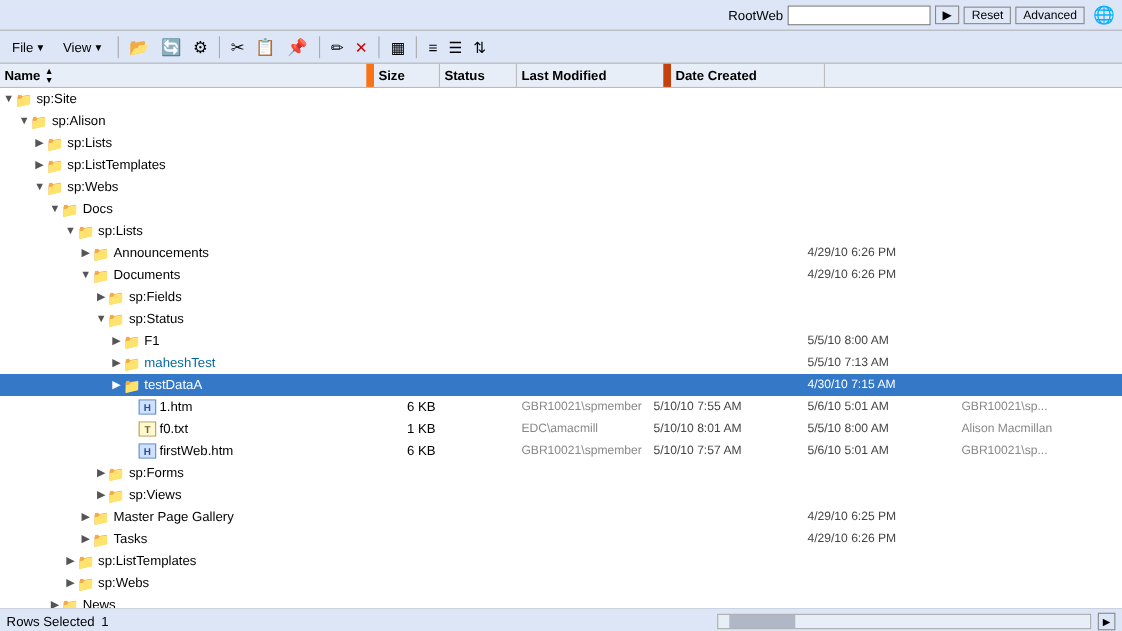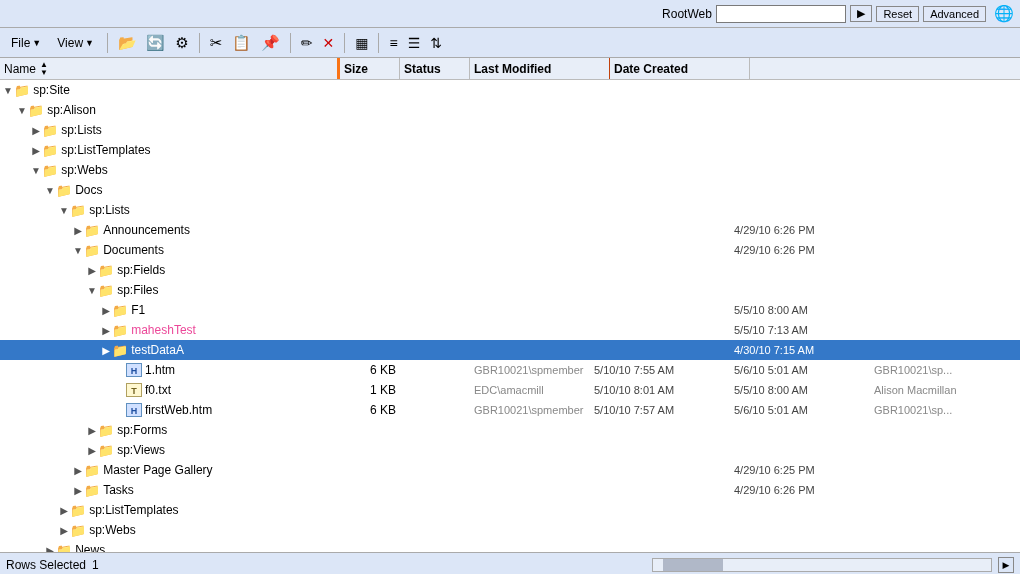--- a/index.html
+++ b/index.html
@@ -103,30 +103,30 @@
   <button style="background:none; border:1px solid transparent; cursor:pointer; padding:2px 3px; font-size:14px;" title="Grid">▦</button>
 
   <div style="width:1px; height:20px; background:#aaa; margin:0 4px;"></div>
 
   <button style="background:none; border:1px solid transparent; cursor:pointer; padding:2px 3px; font-size:14px;" title="Align Left">≡</button>
   <button style="background:none; border:1px solid transparent; cursor:pointer; padding:2px 3px; font-size:14px;" title="Align Center">☰</button>
   <button style="background:none; border:1px solid transparent; cursor:pointer; padding:2px 3px; font-size:14px;" title="Sort">⇅</button>
 </div>
 
 <div id="col-header" style="display:flex; align-items:center; background:#e8eef8; border-bottom:1px solid #bbb; height:22px;">
-  <div style="width:340px; min-width:340px; padding:0 4px; font-weight:normal; border-right:3px solid #f97316; display:flex; align-items:center; gap:2px; height:100%; cursor:pointer;">
+  <div style="width:340px; min-width:340px; padding:0 4px; font-weight:bold; border-right:7px solid #f97316; display:flex; align-items:center; gap:2px; height:100%; cursor:pointer;">
     <span>Name</span>
     <span style="display:inline-flex; flex-direction:column; font-size:8px; line-height:8px; margin-left:2px;">
       <span>▲</span>
         <span>▼</span>
     </span>
   </div>
   <div style="width:60px; min-width:60px; padding:0 4px; font-weight:bold; border-right:1px solid #bbb; height:100%; display:flex; align-items:center; cursor:pointer;">Size</div>
   <div style="width:70px; min-width:70px; padding:0 4px; font-weight:bold; border-right:1px solid #bbb; height:100%; display:flex; align-items:center; cursor:pointer;">Status</div>
-  <div style="width:140px; min-width:140px; padding:0 4px; font-weight:bold; border-right:1px solid #c2410c; height:100%; display:flex; align-items:center; cursor:pointer;">Last Modified</div>
+  <div style="width:140px; min-width:140px; padding:0 4px; font-weight:bold; border-right:7px solid #c2410c; height:100%; display:flex; align-items:center; cursor:pointer;">Last Modified</div>
   <div style="width:140px; min-width:140px; padding:0 4px; font-weight:bold; border-right:1px solid #bbb; height:100%; display:flex; align-items:center; cursor:pointer;">Date Created</div>
 </div>
 
 <div id="main" style="display:flex; height:472px; overflow:hidden;">
   <div id="tree-area" style="flex:1; overflow-y:scroll; overflow-x:auto; background:#fff;">
     <div id="tree-rows">
         <div style="display: flex; align-items: center; height: 20px; cursor: default; white-space: nowrap; font-size: 12px;">
     <div style="width:340px; min-width:340px; padding:0 2px; display:flex; align-items:center; overflow:hidden;">
       <span style="display:inline-block; width:0px; min-width:0px;"></span>
       <span style="display:inline-block; width:12px; font-size:10px; text-align:center; color:#555; cursor:pointer;">▼</span>
@@ -264,21 +264,21 @@
     <div style="width:120px; min-width:120px; padding:0 4px; font-size:11px; color:#888; overflow:hidden; text-overflow:ellipsis;"></div>
     <div style="width:140px; min-width:140px; padding:0 4px; font-size:11px; color:#444;"></div>
     <div style="width:140px; min-width:140px; padding:0 4px; font-size:11px; color:#444;"></div>
     <div style="flex:1; padding:0 4px; font-size:11px; color:#888; overflow:hidden; text-overflow:ellipsis;"></div>
   </div>
         <div style="display: flex; align-items: center; height: 20px; cursor: default; white-space: nowrap; font-size: 12px;">
     <div style="width:340px; min-width:340px; padding:0 2px; display:flex; align-items:center; overflow:hidden;">
       <span style="display:inline-block; width:84px; min-width:84px;"></span>
       <span style="display:inline-block; width:12px; font-size:10px; text-align:center; color:#555; cursor:pointer;">▼</span>
       <span style="color:#c8a000; font-size:13px; margin-right:3px;">📁</span>
-      <span style="color:#000; overflow:hidden; text-overflow:ellipsis;">sp:Files</span>
+      <span style="color:#000; overflow:hidden; text-overflow:ellipsis;">sp:Status</span>
     </div>
     <div style="width:60px; min-width:60px; padding:0 4px; text-align:right; color:#000;"></div>
     <div style="width:70px; min-width:70px; padding:0 4px; color:#000;"></div>
     <div style="width:120px; min-width:120px; padding:0 4px; font-size:11px; color:#888; overflow:hidden; text-overflow:ellipsis;"></div>
     <div style="width:140px; min-width:140px; padding:0 4px; font-size:11px; color:#444;"></div>
     <div style="width:140px; min-width:140px; padding:0 4px; font-size:11px; color:#444;"></div>
     <div style="flex:1; padding:0 4px; font-size:11px; color:#888; overflow:hidden; text-overflow:ellipsis;"></div>
   </div>
         <div style="display: flex; align-items: center; height: 20px; cursor: default; white-space: nowrap; font-size: 12px;">
     <div style="width:340px; min-width:340px; padding:0 2px; display:flex; align-items:center; overflow:hidden;">
@@ -292,21 +292,21 @@
     <div style="width:120px; min-width:120px; padding:0 4px; font-size:11px; color:#888; overflow:hidden; text-overflow:ellipsis;"></div>
     <div style="width:140px; min-width:140px; padding:0 4px; font-size:11px; color:#444;"></div>
     <div style="width:140px; min-width:140px; padding:0 4px; font-size:11px; color:#444;">5/5/10 8:00 AM</div>
     <div style="flex:1; padding:0 4px; font-size:11px; color:#888; overflow:hidden; text-overflow:ellipsis;"></div>
   </div>
         <div style="display: flex; align-items: center; height: 20px; cursor: default; white-space: nowrap; font-size: 12px;">
     <div style="width:340px; min-width:340px; padding:0 2px; display:flex; align-items:center; overflow:hidden;">
       <span style="display:inline-block; width:98px; min-width:98px;"></span>
       <span style="display:inline-block; width:12px; font-size:10px; text-align:center; color:#555; cursor:pointer;">▶</span>
       <span style="color:#c8a000; font-size:13px; margin-right:3px;">📁</span>
-      <span style="color:#ec4899; overflow:hidden; text-overflow:ellipsis;">maheshTest</span>
+      <span style="color:#0369a1; overflow:hidden; text-overflow:ellipsis;">maheshTest</span>
     </div>
     <div style="width:60px; min-width:60px; padding:0 4px; text-align:right; color:#000;"></div>
     <div style="width:70px; min-width:70px; padding:0 4px; color:#000;"></div>
     <div style="width:120px; min-width:120px; padding:0 4px; font-size:11px; color:#888; overflow:hidden; text-overflow:ellipsis;"></div>
     <div style="width:140px; min-width:140px; padding:0 4px; font-size:11px; color:#444;"></div>
     <div style="width:140px; min-width:140px; padding:0 4px; font-size:11px; color:#444;">5/5/10 7:13 AM</div>
     <div style="flex:1; padding:0 4px; font-size:11px; color:#888; overflow:hidden; text-overflow:ellipsis;"></div>
   </div>
         <div style="display: flex; align-items: center; height: 20px; cursor: default; white-space: nowrap; font-size: 12px; background: rgb(52, 120, 200); color: rgb(255, 255, 255);">
     <div style="width:340px; min-width:340px; padding:0 2px; display:flex; align-items:center; overflow:hidden;">

